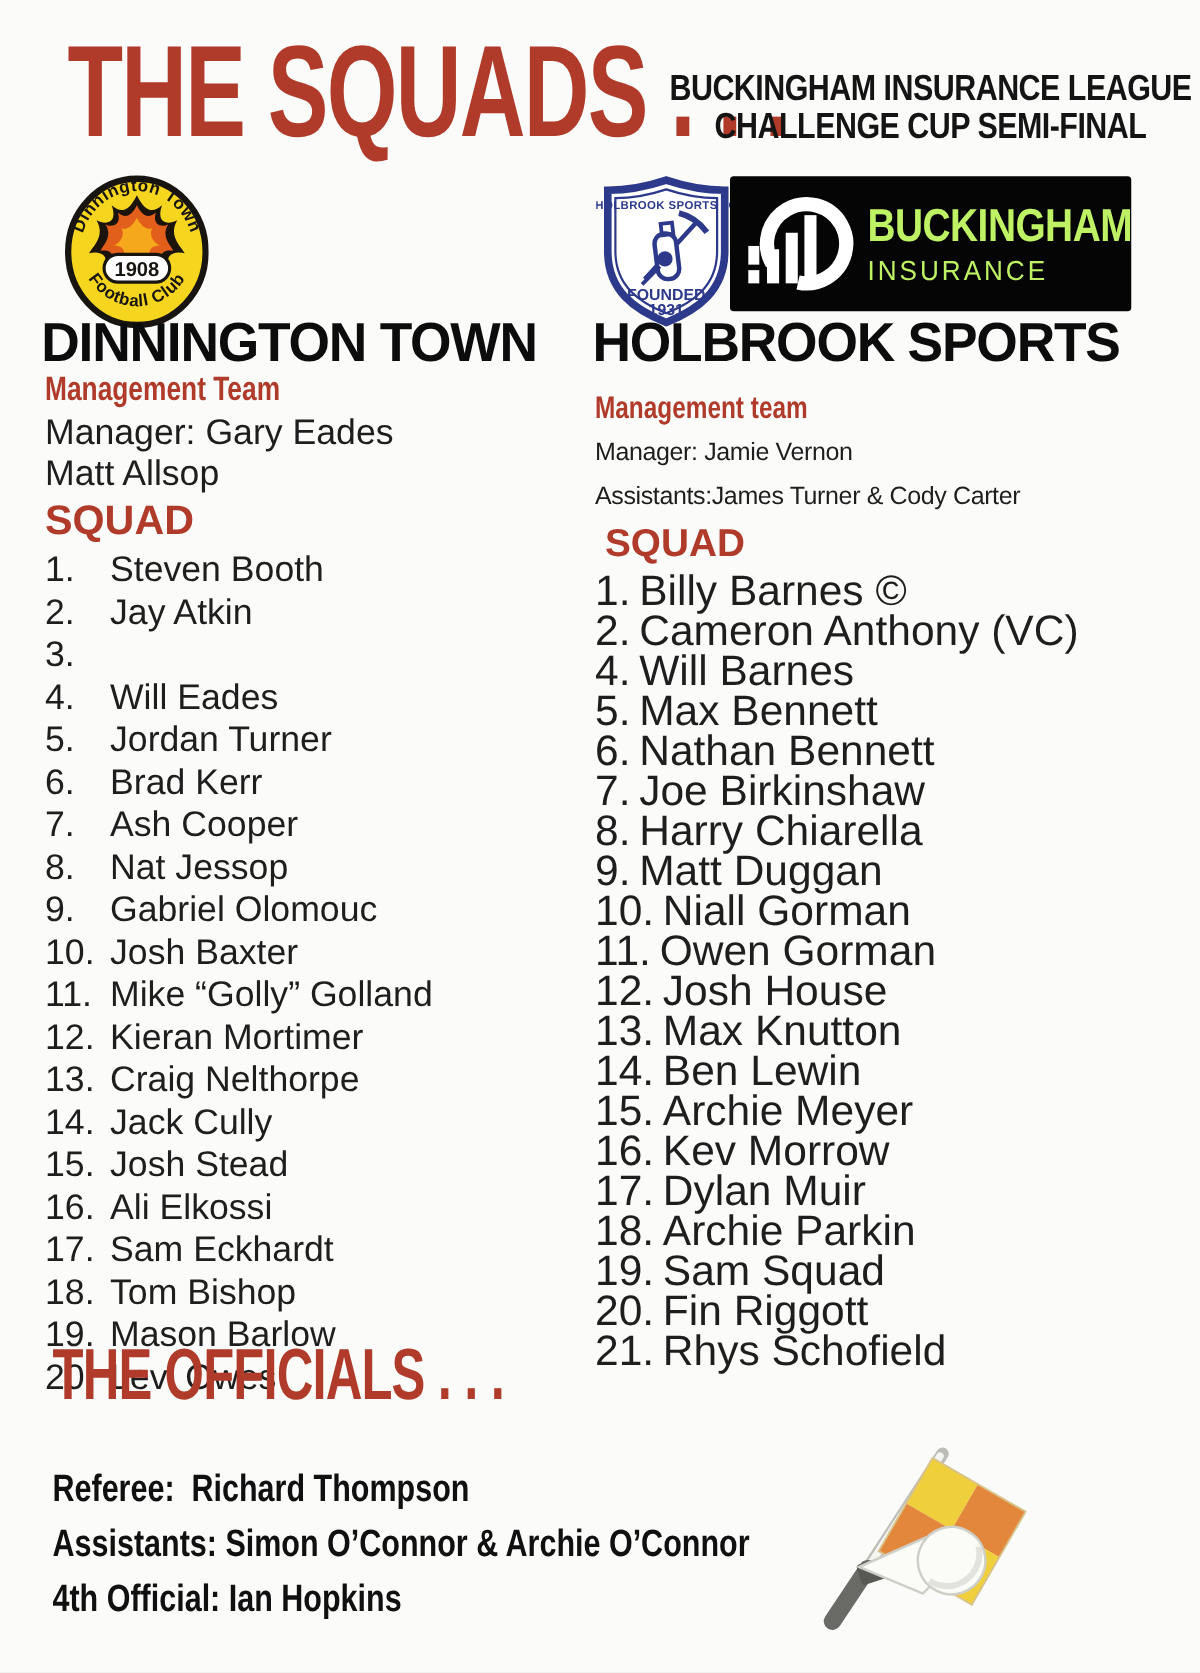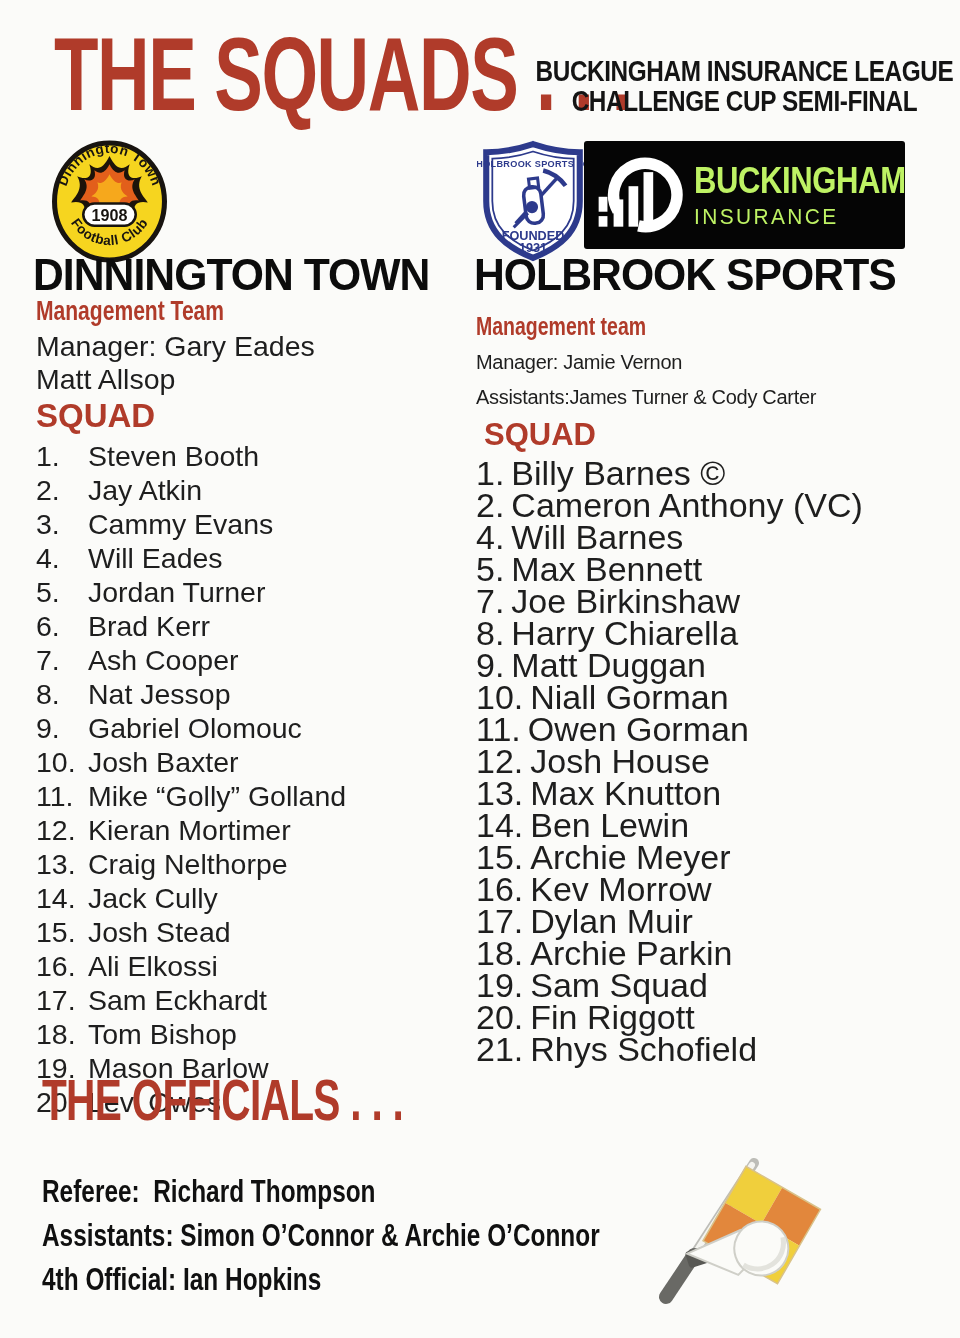--- a/index.html
+++ b/index.html
@@ -150,21 +150,20 @@
           <span class="nm">Steven Booth</span>
         </li>
 
         <li>
           <span class="num">2.</span>
           <span class="nm">Jay Atkin</span>
         </li>
 
         <li>
           <span class="num">3.</span>
-          <span class="nm">Cammy Evans</span>
         </li>
 
         <li>
           <span class="num">4.</span>
           <span class="nm">Will Eades</span>
         </li>
 
         <li>
           <span class="num">5.</span>
           <span class="nm">Jordan Turner</span>
@@ -267,20 +266,23 @@
 
 
         <li>
           <span class="num">4.</span><span class="nm">Will Barnes</span>
         </li>
 
         <li>
           <span class="num">5.</span><span class="nm">Max Bennett</span>
         </li>
 
+        <li>
+          <span class="num">6.</span><span class="nm">Nathan Bennett</span>
+        </li>
 
         <li>
           <span class="num">7.</span><span class="nm">Joe Birkinshaw</span>
         </li>
 
         <li>
           <span class="num">8.</span><span class="nm">Harry Chiarella</span>
         </li>
 
         <li>

